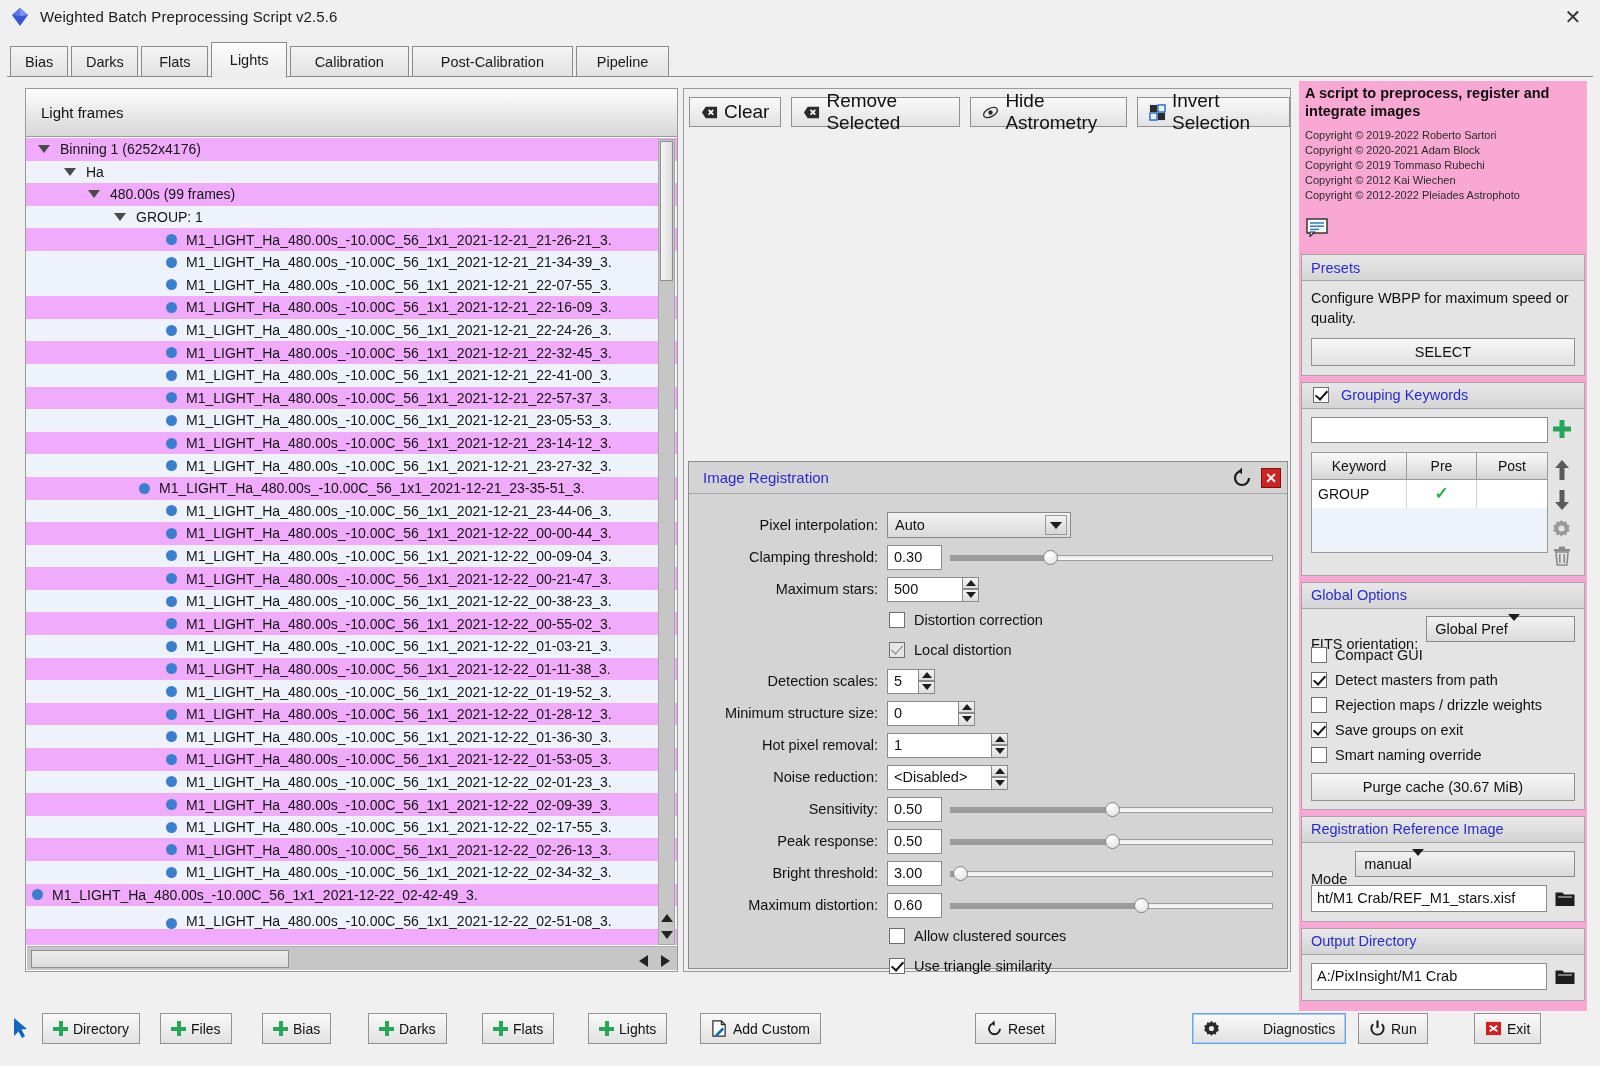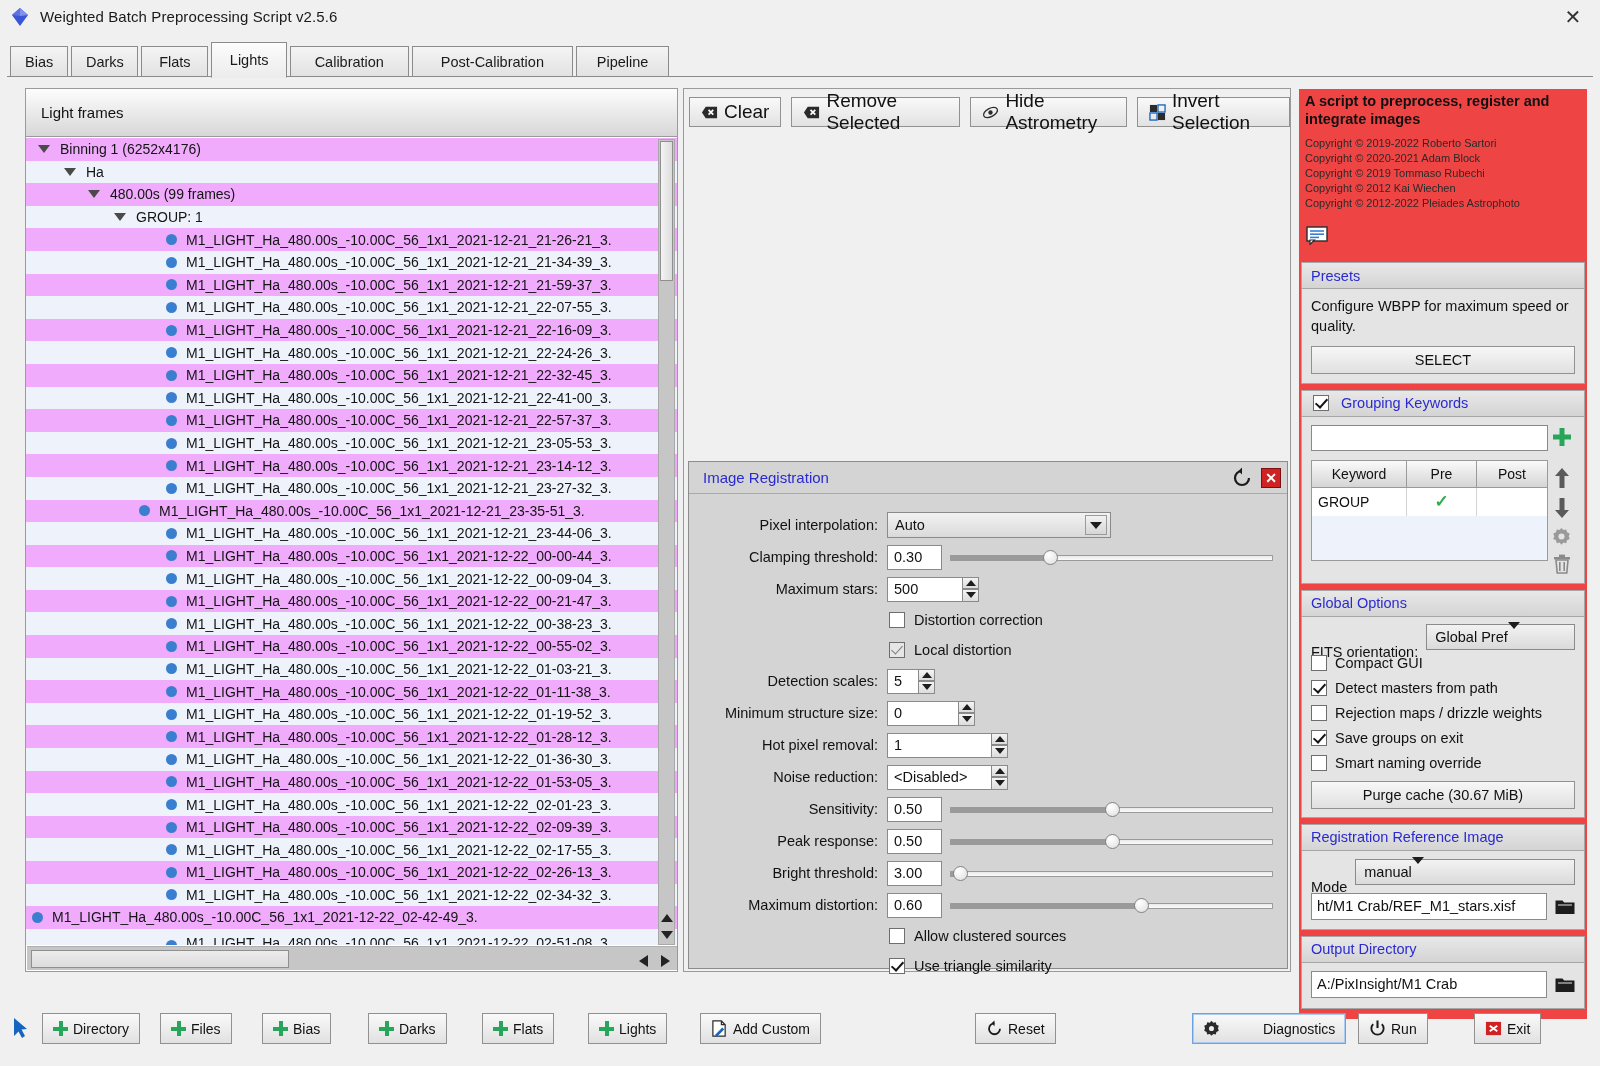--- a/index.html
+++ b/index.html
@@ -203,22 +203,22 @@
   .cb.checked::after {
     content: ""; position: absolute; left: 4px; top: 0px; width: 5px; height: 10px;
     border: solid #141414; border-width: 0 2.4px 2.4px 0; transform: rotate(42deg);
   }
   .cb.checked.soft { background: #e6e6e6; }
   .cb.checked.soft::after { border-color: #7a7a7a; border-width: 0 1.8px 1.8px 0; }
   .cbtext { font-size: 14.5px; color: #111; }
 
   
   .side {
-    position: absolute; left: 1292px; top: 12px; width: 288px; height: 930px;
-    background: #ef4444;
+    position: absolute; left: 1292px; top: 4px; width: 288px; height: 930px;
+    background: #f9a8d4;
   }
   .side-head { font-size: 14.5px; font-weight: bold; color: #111; line-height: 1.25; padding: 3px 6px 0 6px; }
   .copy { padding: 8px 6px 0 6px; font-size: 11px; color: #2a2a2a; line-height: 1.35; }
   .bubble { margin: 16px 0 8px 7px; width: 22px; height: 19px; cursor: pointer; }
   .gbox { margin: 6px 2px 0 2px; border: 1px solid #a6a6a6; background: #e4e4e4; }
   .gtitle {
     height: 26px; background: linear-gradient(to bottom,#e8e8e8,#d4d4d4);
     border-bottom: 1px solid #a6a6a6; display: flex; align-items: center;
     padding-left: 9px; font-size: 14.5px; color: #2a2ad0;
   }
@@ -328,24 +328,20 @@
             <span>GROUP: 1</span>
           </div>
           <div class="trow" style="padding-left: 140px;">
             <span class="dot"></span>
             <span>M1_LIGHT_Ha_480.00s_-10.00C_56_1x1_2021-12-21_21-26-21_3.</span>
           </div>
           <div class="trow alt" style="padding-left: 140px;">
             <span class="dot"></span>
             <span>M1_LIGHT_Ha_480.00s_-10.00C_56_1x1_2021-12-21_21-34-39_3.</span>
           </div>
-          <div class="trow" style="padding-left: 140px;">
-            <span class="dot"></span>
-            <span>M1_LIGHT_Ha_480.00s_-10.00C_56_1x1_2021-12-21_21-59-37_3.</span>
-          </div>
           <div class="trow alt" style="padding-left: 140px;">
             <span class="dot"></span>
             <span>M1_LIGHT_Ha_480.00s_-10.00C_56_1x1_2021-12-21_22-07-55_3.</span>
           </div>
           <div class="trow" style="padding-left: 140px;">
             <span class="dot"></span>
             <span>M1_LIGHT_Ha_480.00s_-10.00C_56_1x1_2021-12-21_22-16-09_3.</span>
           </div>
           <div class="trow alt" style="padding-left: 140px;">
             <span class="dot"></span>
@@ -517,21 +513,21 @@
           <svg class="ir-reset" viewBox="0 0 22 22">
             <path d="M11 4 A7 7 0 1 0 18 11" fill="none" stroke="#1b1b1b" stroke-width="2.2"></path>
             <polygon points="11,0.5 11,7.5 7.5,4" fill="#1b1b1b"></polygon>
           </svg>
           <div class="ir-close">✕</div>
         </div>
         <div class="ir-body">
 
           <div class="frow">
             <div class="flabel">Pixel interpolation:</div>
-            <div class="combo" style="width:224px">
+            <div class="combo" style="width:184px">
               <span>Auto</span>
               <span class="arrow">
                   <span class="tri-down"></span>
                 </span>
             </div>
           </div>
 
           <div class="frow">
             <div class="flabel">Clamping threshold:</div>
             <div class="finput" style="width:55px">0.30</div>

